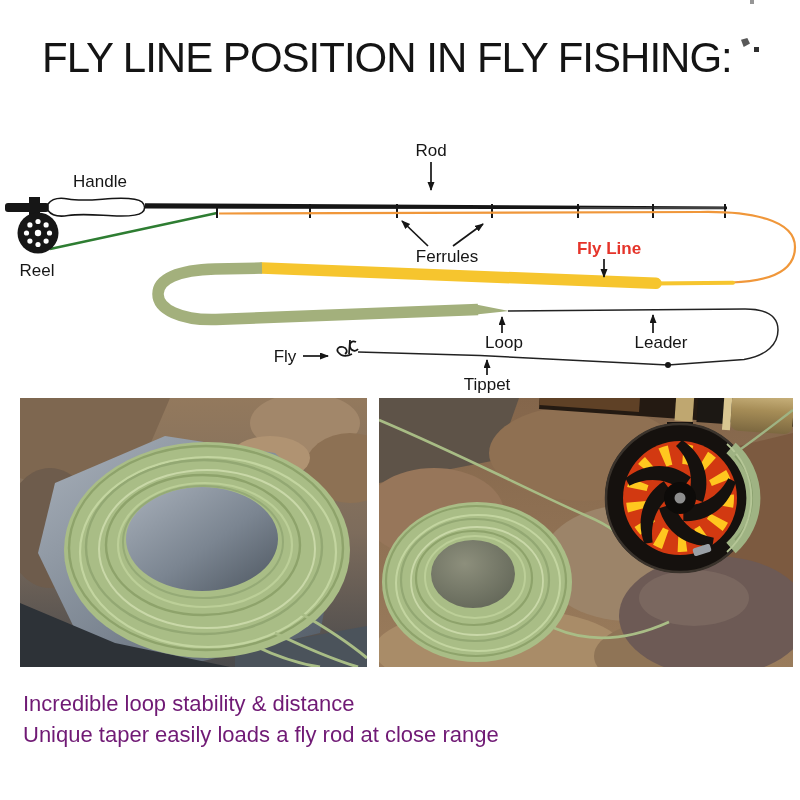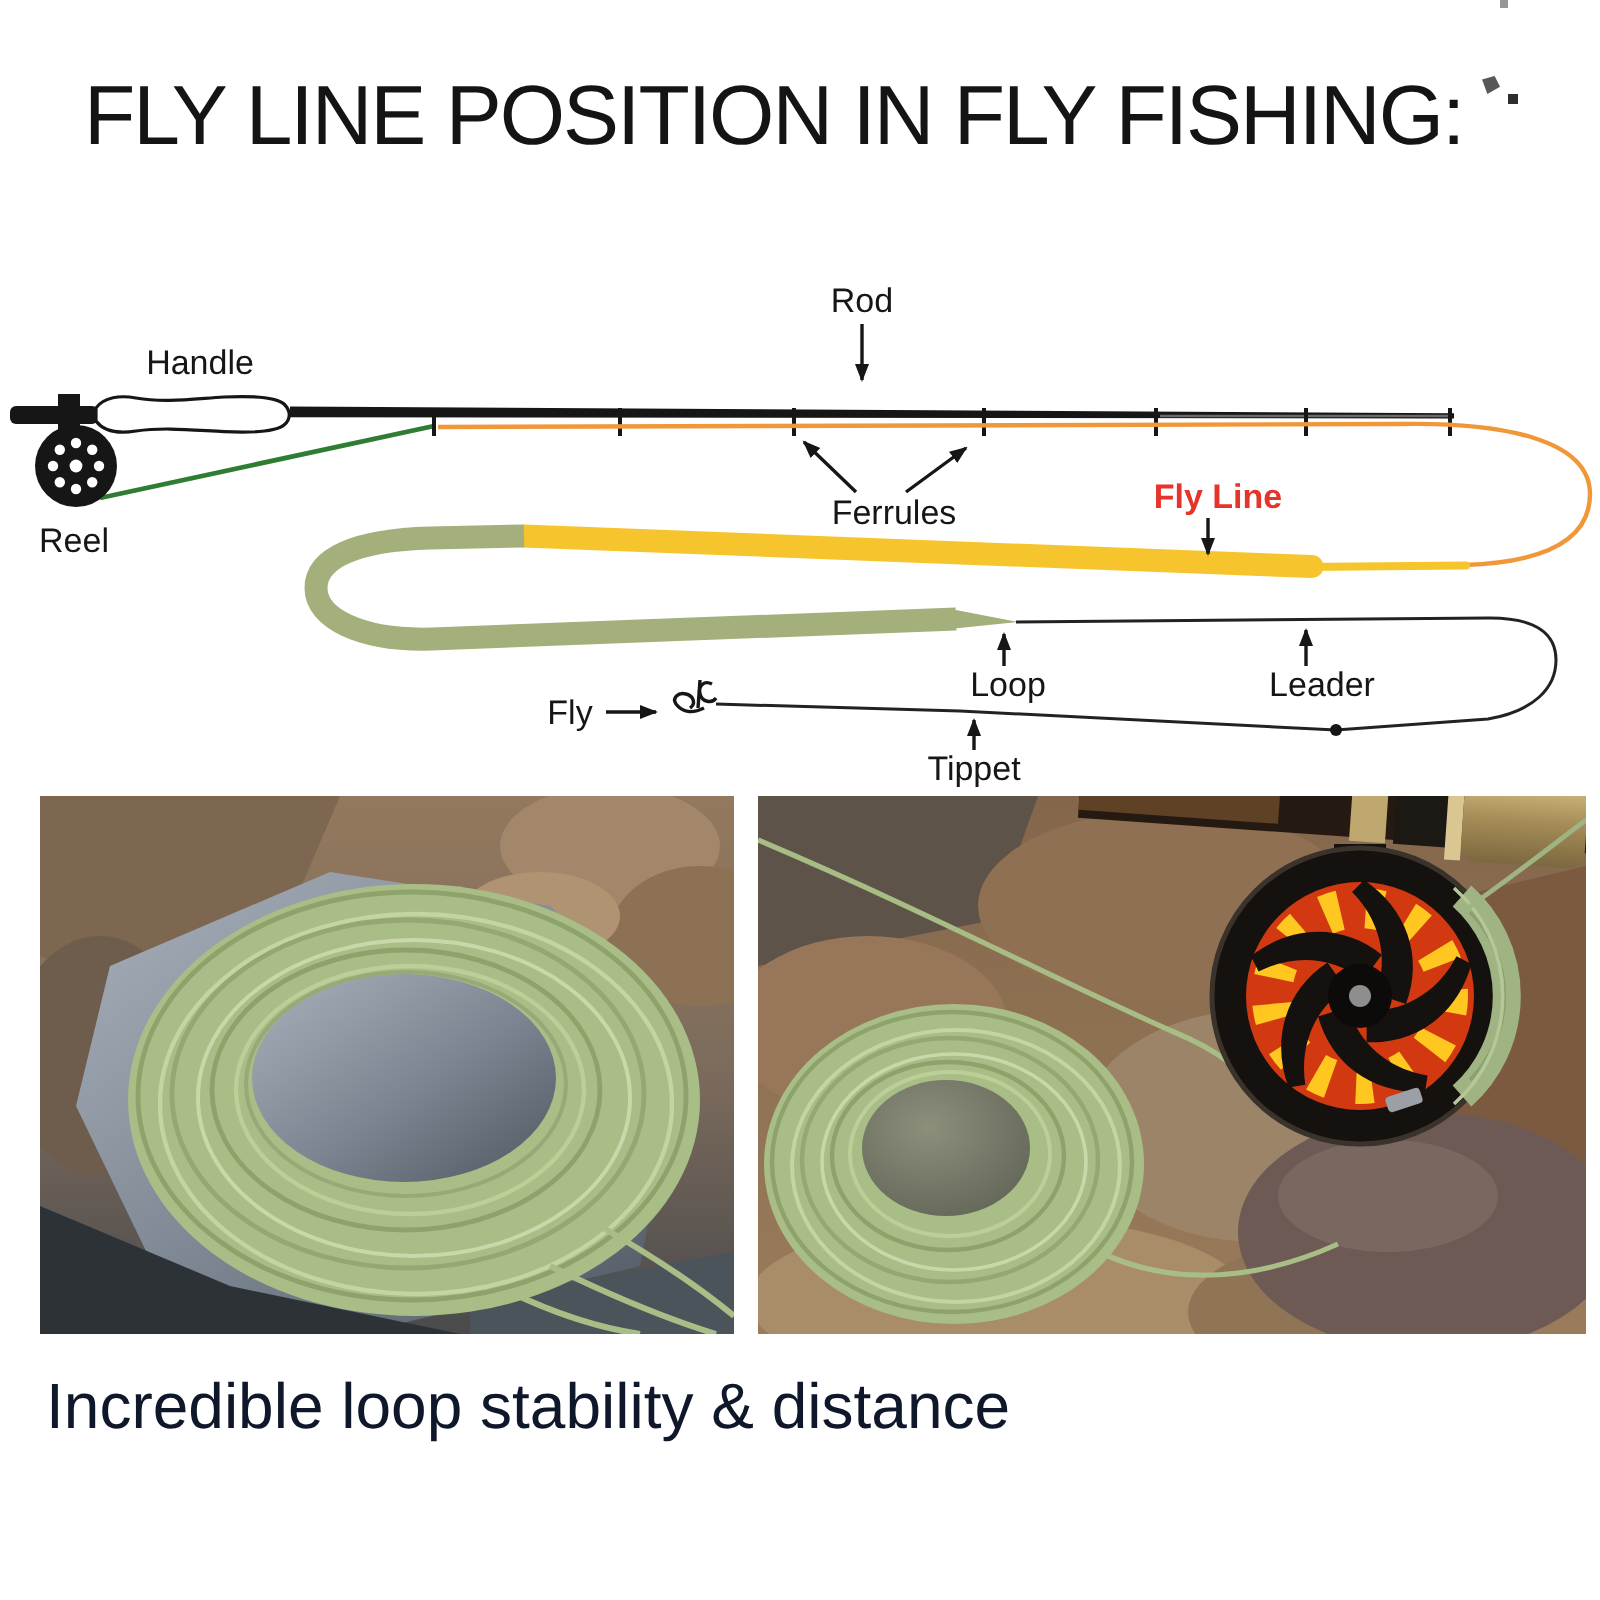--- a/index.html
+++ b/index.html
@@ -6,21 +6,21 @@
   .stage{position:relative;width:800px;height:800px;background:#fff;overflow:hidden;
          font-family:"Liberation Sans","DejaVu Sans",sans-serif;color:#161616;text-decoration:underline;}
   .title{position:absolute;left:42px;top:34px;font-size:42px;font-weight:400;
          letter-spacing:-1px;white-space:nowrap;color:#141414;}
   .diagram-svg{position:absolute;left:0;top:128px;width:800px;height:270px;}
   .photo{position:absolute;top:398px;height:269px;overflow:hidden;}
   .photo.left{left:20px;width:347px;}
   .photo.right{left:379px;width:414px;}
   .photo svg{display:block;width:100%;height:100%;}
   .footer{position:absolute;left:23px;top:688px;}
-  .footer p{margin:0;font-size:32px;line-height:31px;color:#0f172a;}
+  .footer p{margin:0;font-size:22px;line-height:31px;color:#701a75;}
   .speck{position:absolute;background:#2e2e2e;}
   text{font-family:"Liberation Sans","DejaVu Sans",sans-serif;}
 </style>
 </head>
 <body>
 
 <div class="stage">
 
   <div class="title">FLY LINE POSITION IN FLY FISHING:</div>
 
@@ -230,15 +230,16 @@
         <ellipse cx="98" cy="183" rx="66" ry="54" fill="none" stroke="#c9d8a8" stroke-width="1.8"></ellipse>
         <ellipse cx="95" cy="180" rx="58" ry="47" fill="none" stroke="#8ea36b" stroke-width="2.2"></ellipse>
         <ellipse cx="96" cy="179" rx="50" ry="41" fill="none" stroke="#bccf98" stroke-width="2"></ellipse>
         <path d="M175,230 C210,245 250,242 290,224" stroke="#a9bd86" stroke-width="2.6" fill="none"></path>
       </g>
     </svg>
   </div>
 
   <div class="footer">
     <p>Incredible loop stability &amp; distance</p>
+    <p>Unique taper easily loads a fly rod at close range</p>
   </div>
 
 </div>
 
 </body></html>

